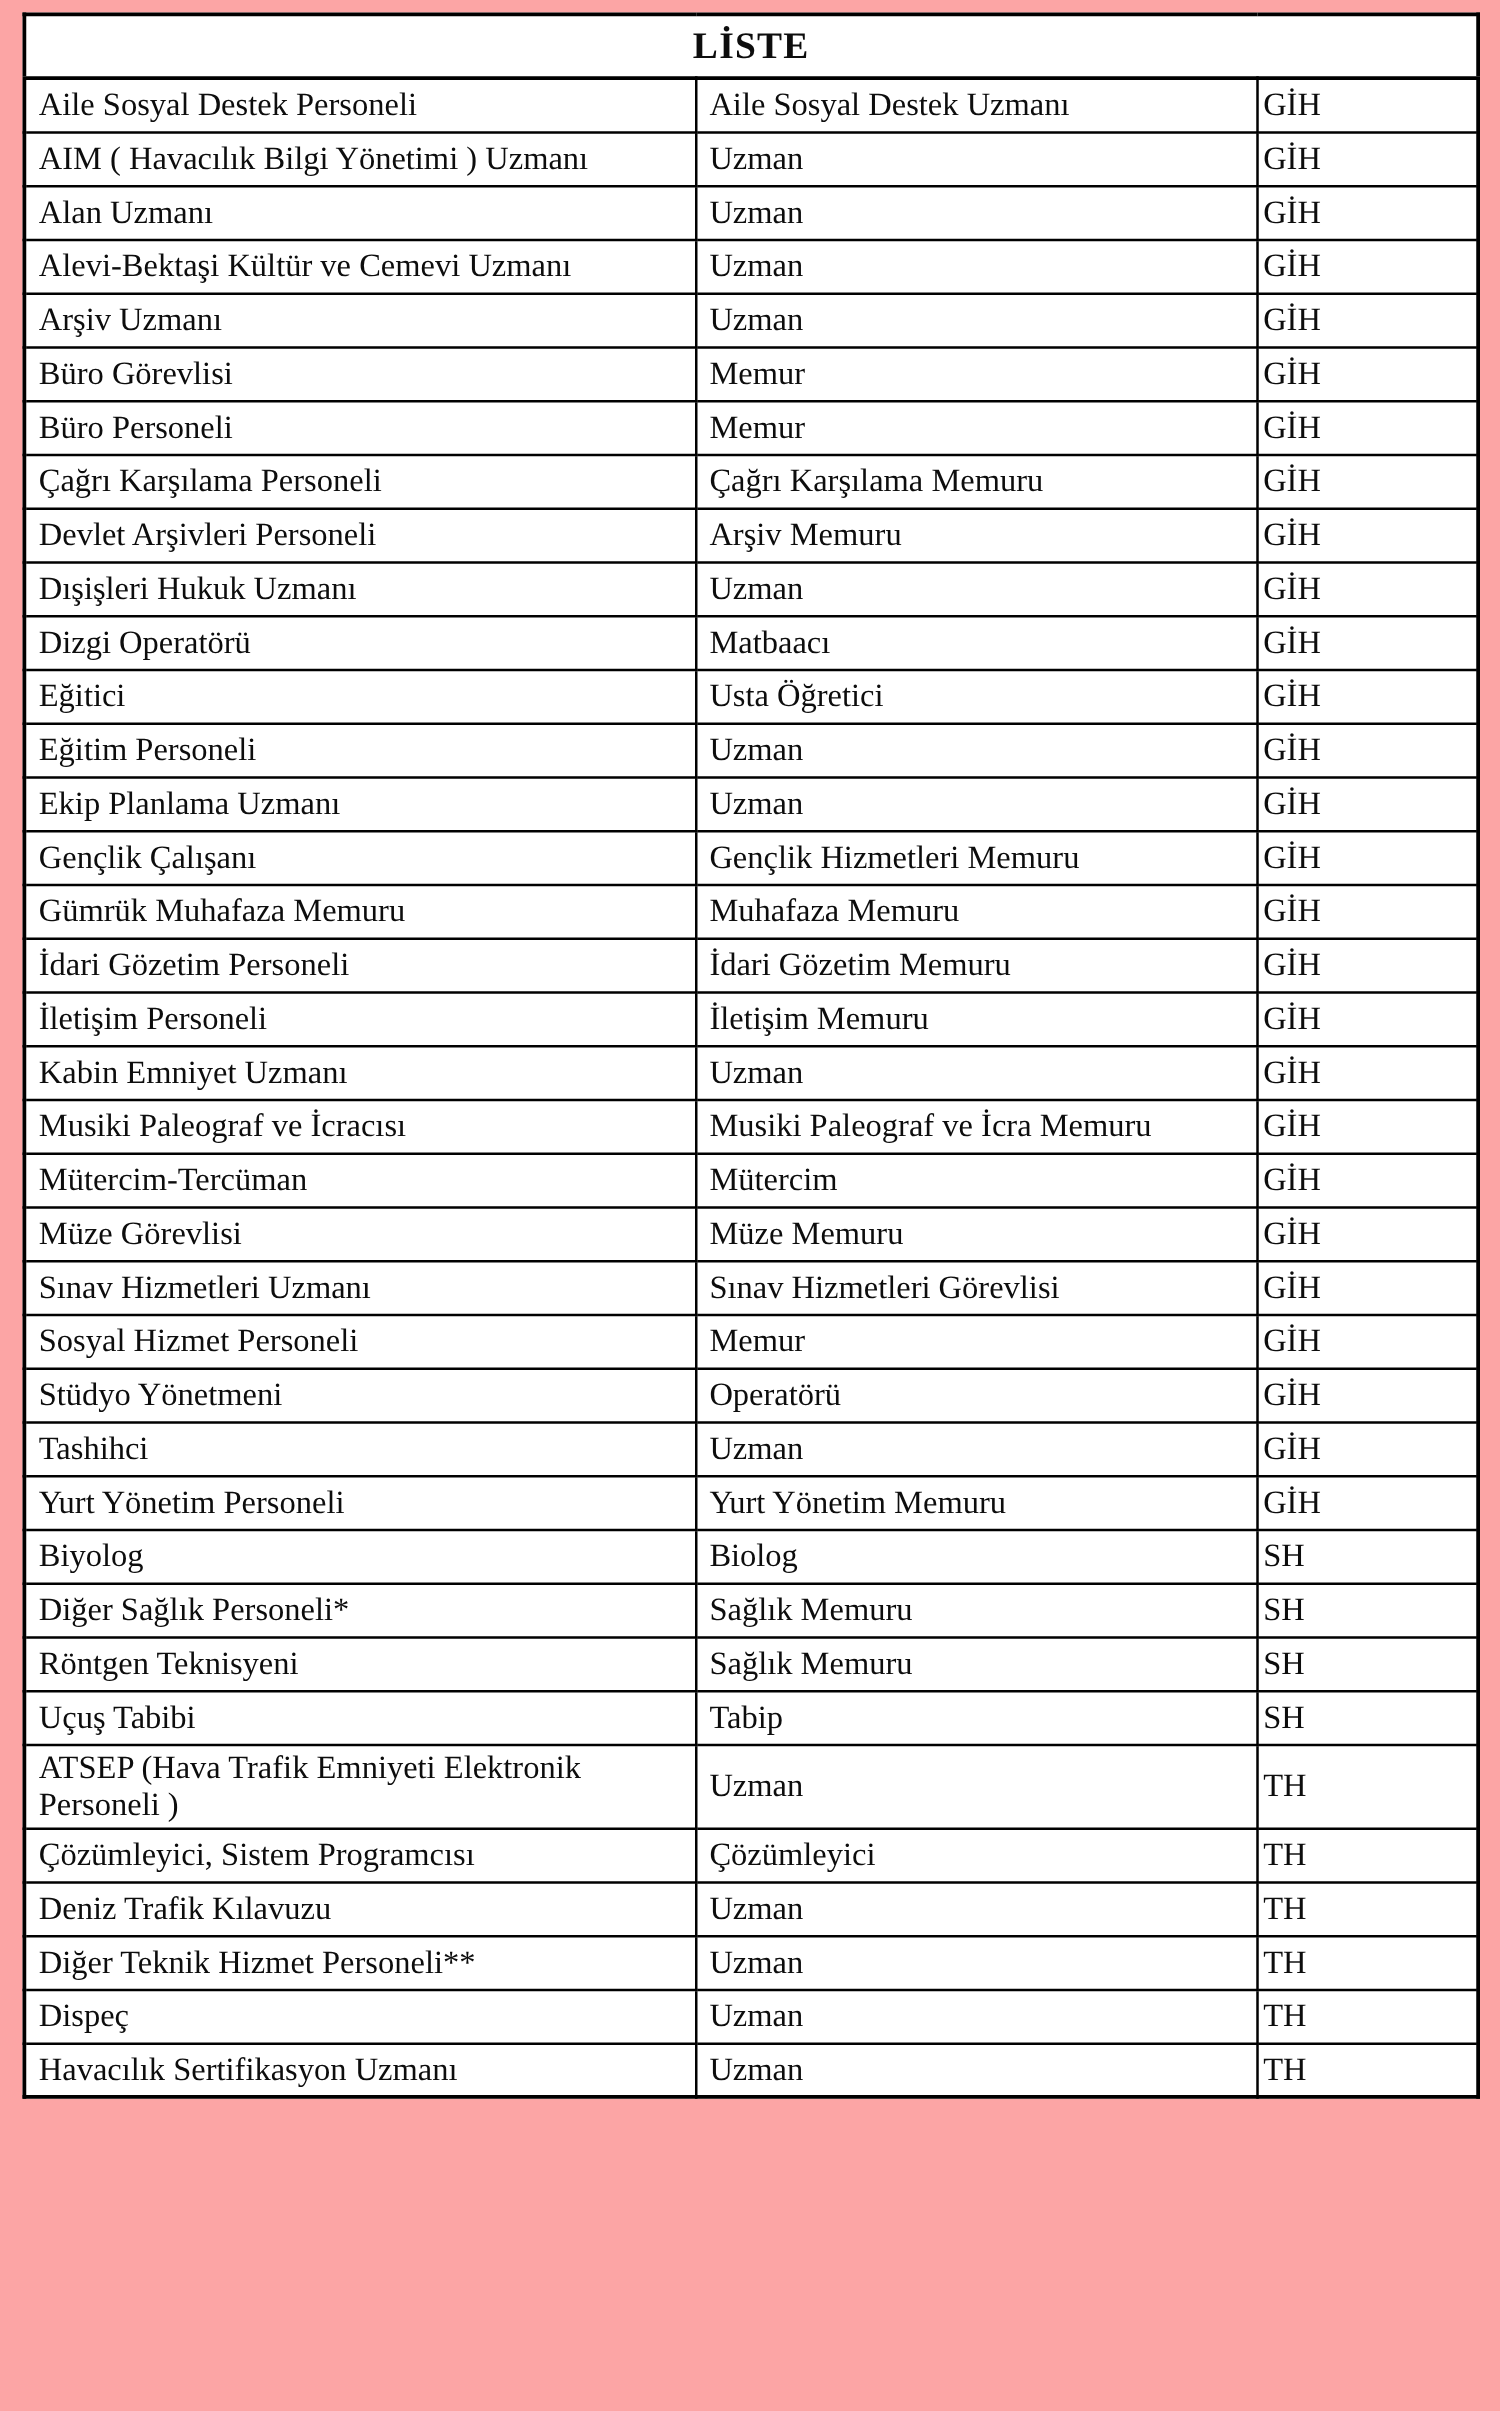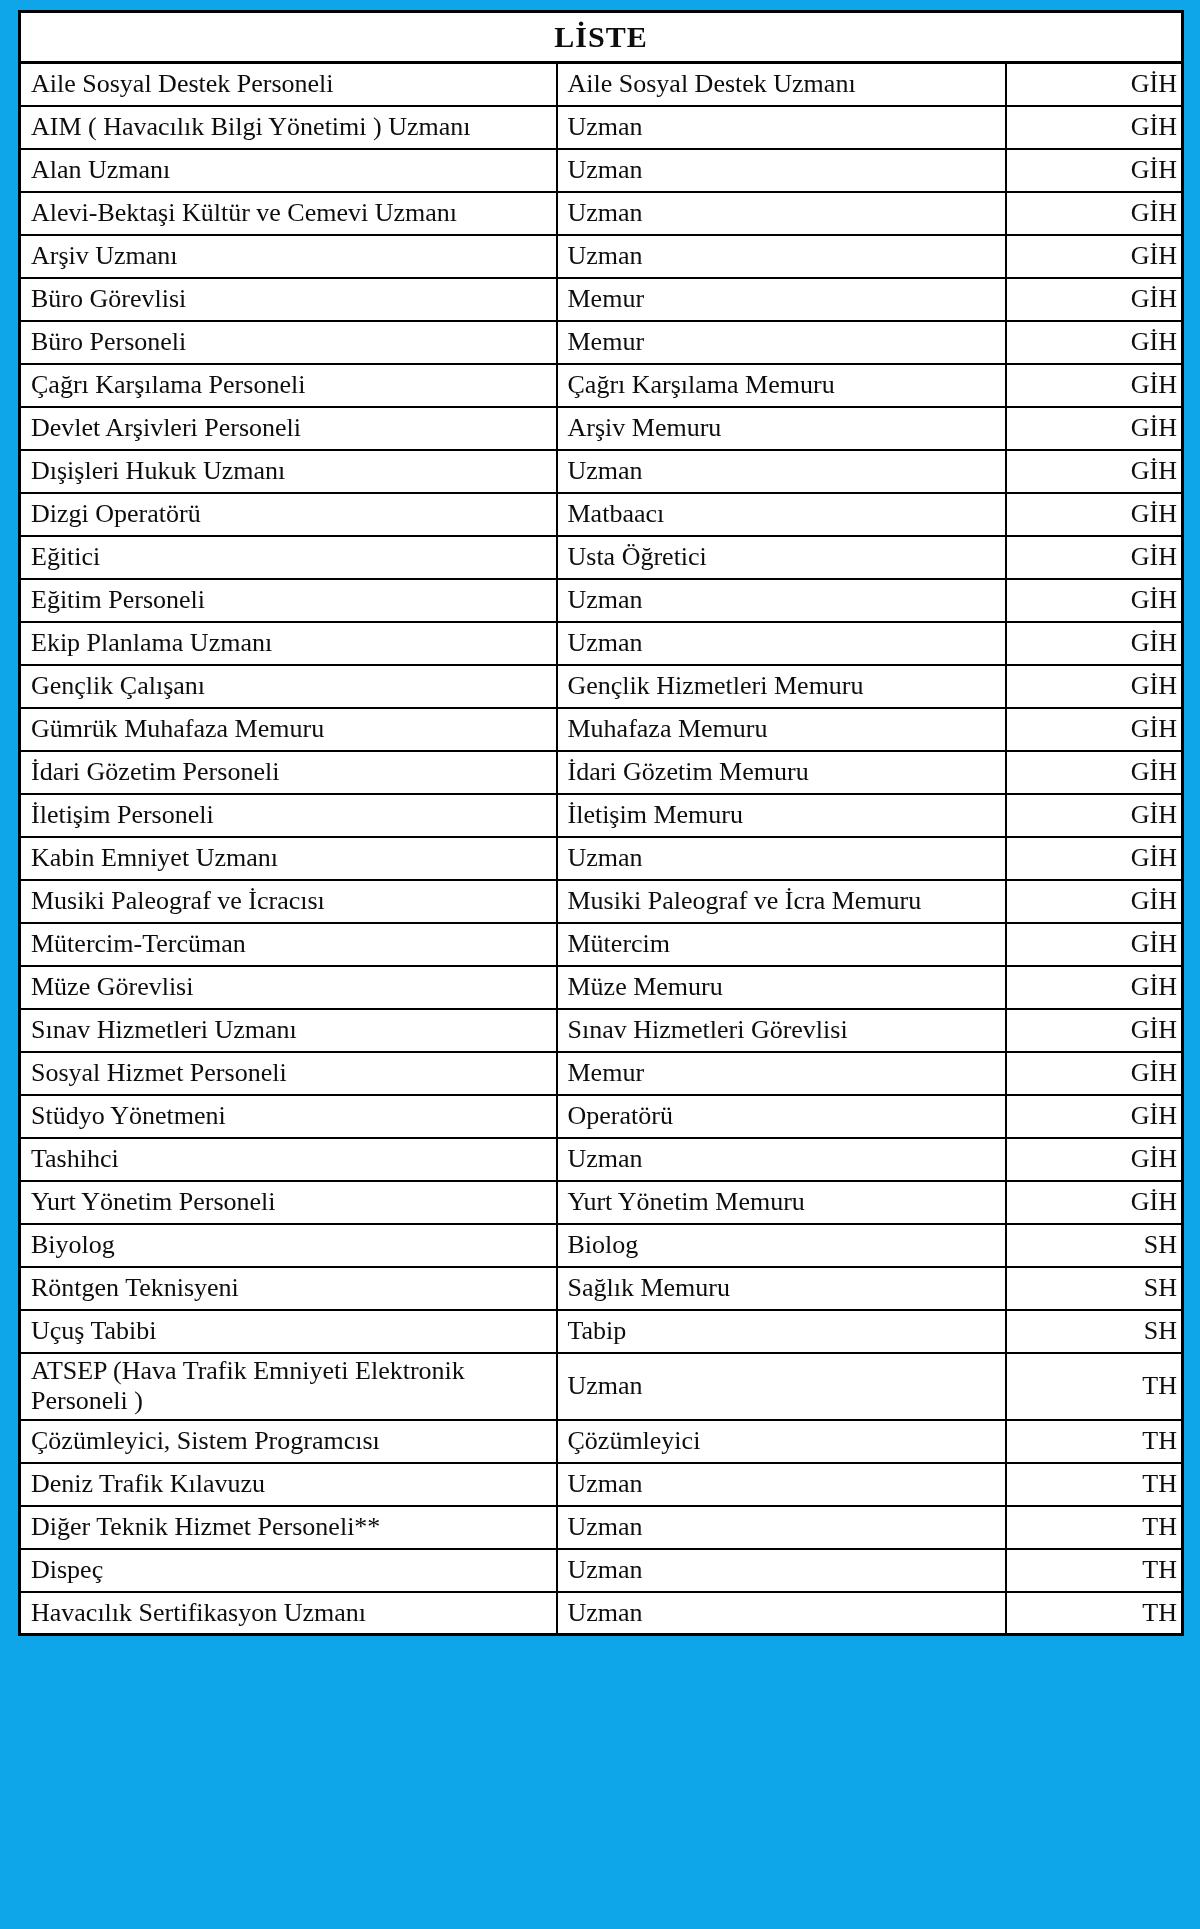--- a/index.html
+++ b/index.html
@@ -4,21 +4,21 @@
 <style>
   html, body {
     margin: 0;
     padding: 0;
     background: #ffffff;
   }
   .sheet {
     position: relative;
     width: 1200px;
     height: 1929px;
-    background: #0ea5e9;
+    background: #fca5a5;
     font-family: "Liberation Serif", "DejaVu Serif", serif;
     color: #0d0d0d;
     overflow: hidden;
   }
   table.liste {
     position: absolute;
     left: 18px;
     top: 10px;
     width: 1163px;
     border-collapse: collapse;
@@ -53,21 +53,21 @@
   }
   tr.header-row th.h-sinif {
     padding: 2px 18px;
   }
   tbody tr { height: 43px; }
   tbody td {
     font-size: 26px;
     text-align: left;
   }
   tbody td.cell-sinif {
-    text-align: right;
+    text-align: left;
     padding: 2px 4px;
     margin-left: 12px;
   }
 </style>
 </head>
 <body>
 
 <div class="sheet">
   <table class="liste">
     <colgroup>
@@ -215,20 +215,25 @@
     <td class="cell-pozisyon">Yurt Yönetim Personeli</td>
     <td class="cell-kadro">Yurt Yönetim Memuru</td>
     <td class="cell-sinif">GİH</td>
   </tr>
         <tr>
     <td class="cell-pozisyon">Biyolog</td>
     <td class="cell-kadro">Biolog</td>
     <td class="cell-sinif">SH</td>
   </tr>
         <tr>
+    <td class="cell-pozisyon">Diğer Sağlık Personeli*</td>
+    <td class="cell-kadro">Sağlık Memuru</td>
+    <td class="cell-sinif">SH</td>
+  </tr>
+        <tr>
     <td class="cell-pozisyon">Röntgen Teknisyeni</td>
     <td class="cell-kadro">Sağlık Memuru</td>
     <td class="cell-sinif">SH</td>
   </tr>
         <tr>
     <td class="cell-pozisyon">Uçuş Tabibi</td>
     <td class="cell-kadro">Tabip</td>
     <td class="cell-sinif">SH</td>
   </tr>
         <tr>

